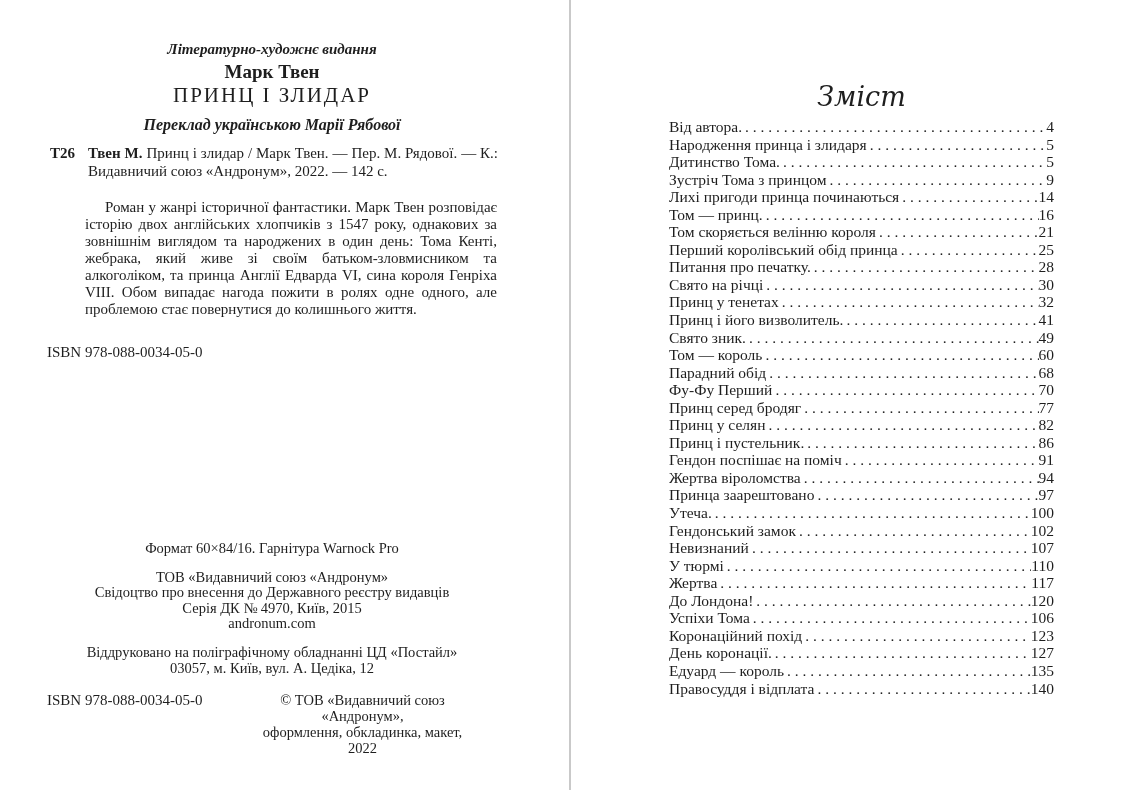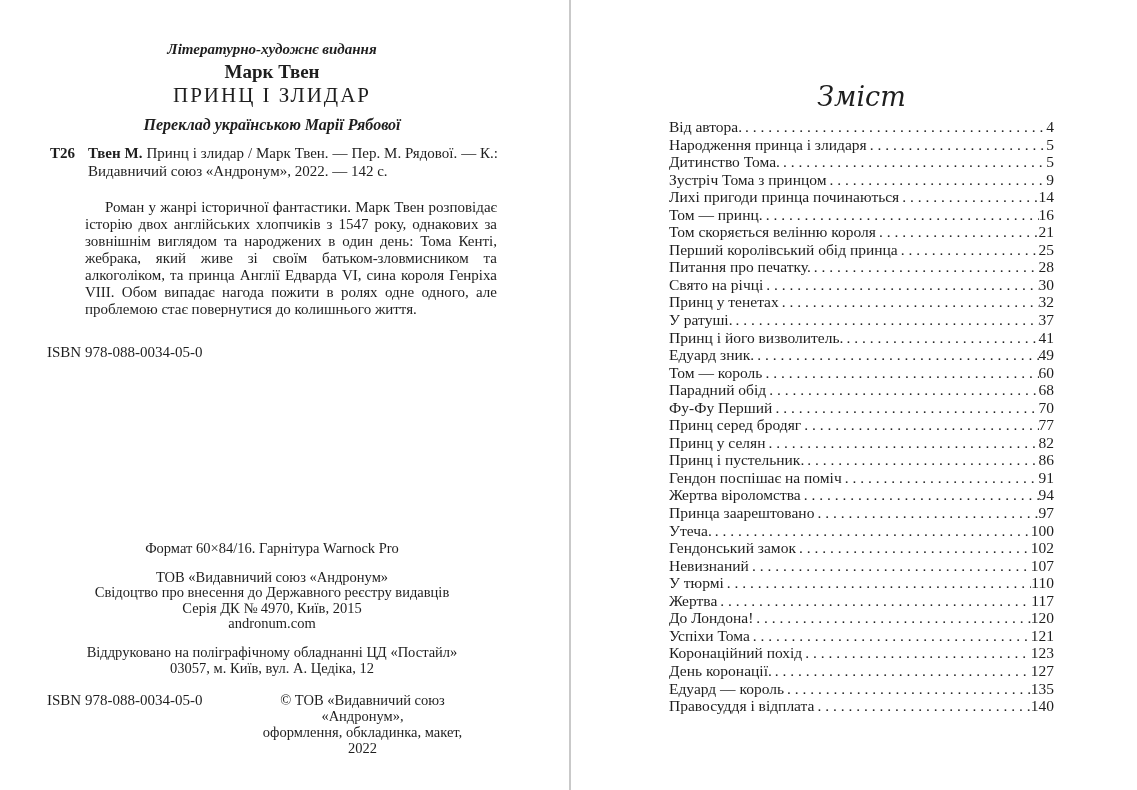--- a/index.html
+++ b/index.html
@@ -186,34 +186,29 @@
           <span class="leader"></span>
           <span class="p">30</span>
         </div>
 
         <div class="toc-row">
           <span class="t">Принц у тенетах</span>
           <span class="leader"></span>
           <span class="p">32</span>
         </div>
 
-        <div class="toc-row">
-          <span class="t">У ратуші.</span>
-          <span class="leader"></span>
-          <span class="p">37</span>
-        </div>
 
         <div class="toc-row">
           <span class="t">Принц і його визволитель.</span>
           <span class="leader"></span>
           <span class="p">41</span>
         </div>
 
         <div class="toc-row">
-          <span class="t">Едуард зник.</span>
+          <span class="t">Свято зник.</span>
           <span class="leader"></span>
           <span class="p">49</span>
         </div>
 
 
         <div class="toc-row">
           <span class="t">Том — король</span>
           <span class="leader"></span>
           <span class="p">60</span>
         </div>
@@ -298,21 +293,21 @@
 
         <div class="toc-row">
           <span class="t">До Лондона!</span>
           <span class="leader"></span>
           <span class="p">120</span>
         </div>
 
         <div class="toc-row">
           <span class="t">Успіхи Тома</span>
           <span class="leader"></span>
-          <span class="p">121</span>
+          <span class="p">106</span>
         </div>
 
         <div class="toc-row">
           <span class="t">Коронаційний похід</span>
           <span class="leader"></span>
           <span class="p">123</span>
         </div>
 
         <div class="toc-row">
           <span class="t">День коронації.</span>

